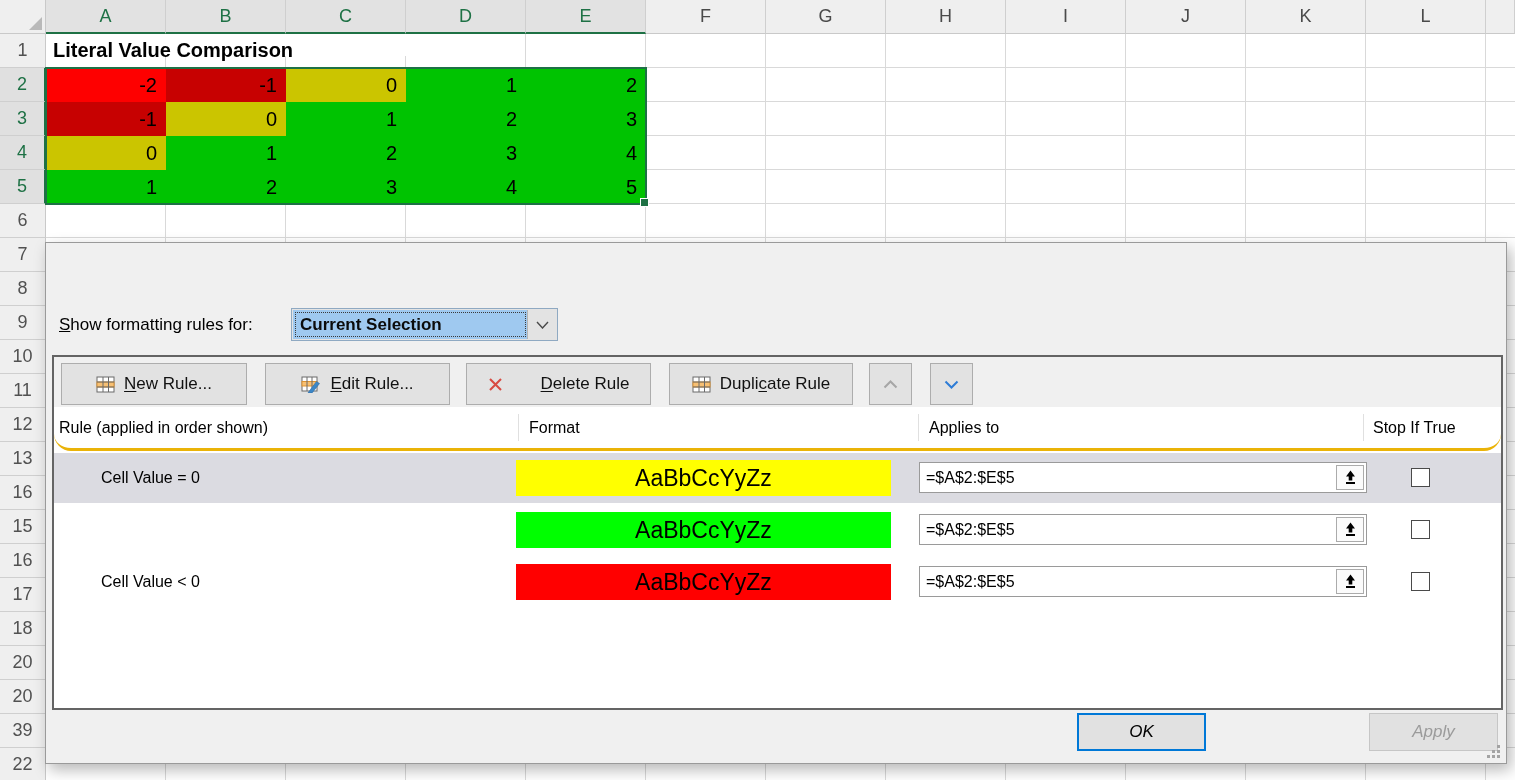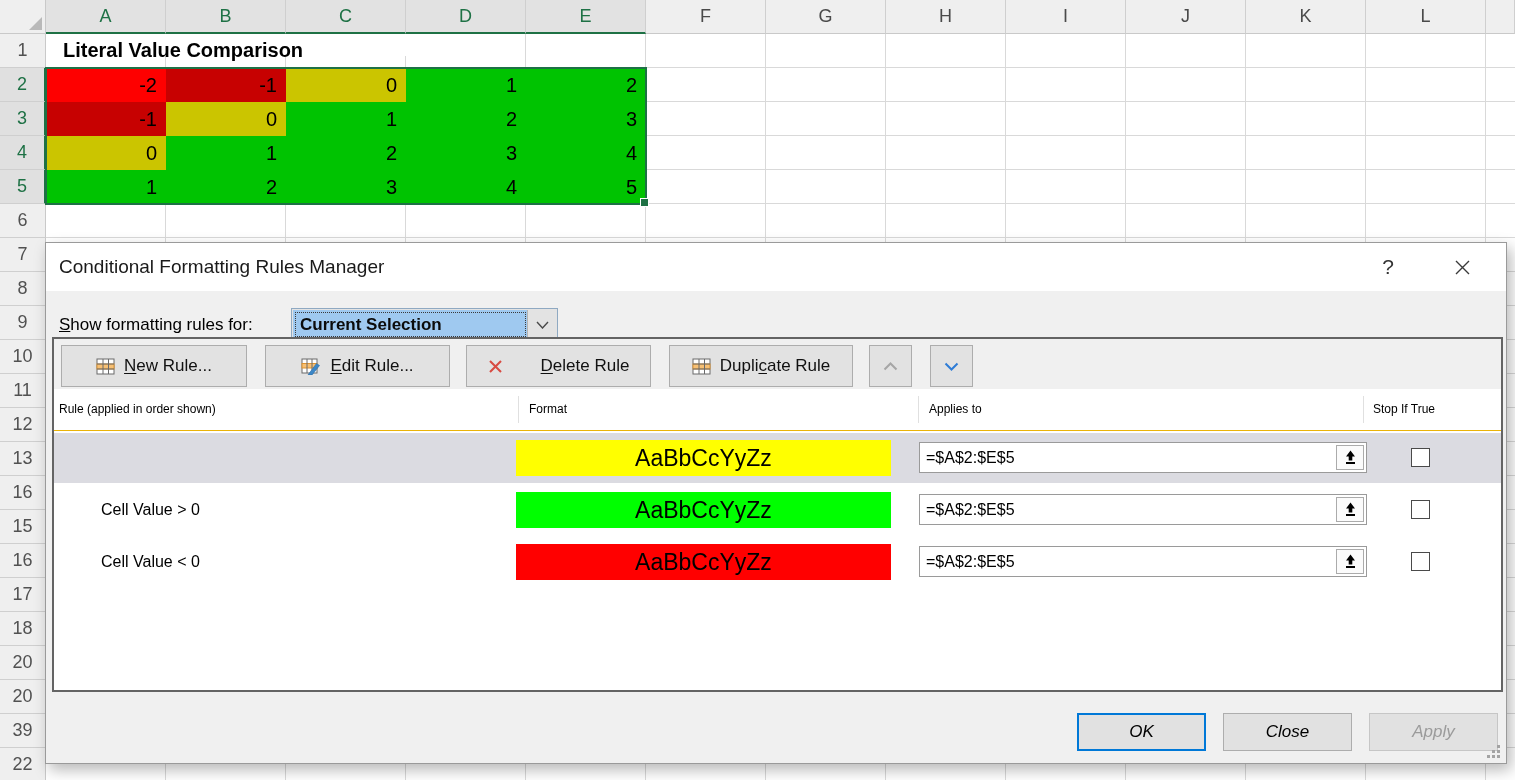--- a/index.html
+++ b/index.html
@@ -36,21 +36,21 @@
   }
   .rh.sel{background:#E0E0E0;color:#1E7145;border-right:2px solid #1E7145;}
   .gridlines{
     position:absolute;left:46px;top:34px;right:0;bottom:0;
     background:
       repeating-linear-gradient(to right,transparent 0 119px,#D9D9D9 119px 120px),
       repeating-linear-gradient(to bottom,transparent 0 33px,#D9D9D9 33px 34px);
   }
   .a1{
     position:absolute;left:46px;top:34px;width:360px;height:22px;line-height:33px;
-    background:#fff;padding-left:17px;box-sizing:border-box;
+    background:#fff;padding-left:7px;box-sizing:border-box;
     font-weight:bold;font-size:20px;
   }
   .cell{
     position:absolute;width:120px;height:34px;box-sizing:border-box;
     text-align:right;padding-right:9px;font-size:20px;line-height:34px;
   }
   .selection{
     position:absolute;left:45px;top:67px;width:602px;height:138px;
     border:2px solid #1E7145;box-sizing:border-box;pointer-events:none;
   }
@@ -79,39 +79,39 @@
     position:absolute;left:1px;top:1px;right:29px;bottom:1px;background:#9FC9F0;
     padding-left:7px;line-height:29px;font-size:17px;color:#0B0B0B;
     outline:1px dotted #3A3A3A;outline-offset:-3px;
   }
   .combo-btn{
     position:absolute;right:1px;top:1px;width:28px;bottom:1px;background:#E3E3E3;
     display:flex;align-items:center;justify-content:center;border-left:1px solid #B5B5B5;
   }
 
   .group{
-    position:absolute;left:6px;top:94px;width:1451px;height:355px;
+    position:absolute;left:6px;top:112px;width:1451px;height:355px;
     border:2px solid #646464;box-sizing:border-box;background:#F0F0F0;
   }
   .toolbar{position:absolute;left:0;top:0;right:0;height:50px;}
   .tbtn{
     position:absolute;top:6px;height:42px;background:#E2E2E2;border:1px solid #ADADAD;
     box-sizing:border-box;display:flex;align-items:center;justify-content:center;gap:9px;
     font-size:17px;color:#111;cursor:default;
   }
   .tbtn u{text-underline-offset:2px;}
   .btn-new-rule{left:7px;width:186px;}
   .btn-edit-rule{left:211px;width:185px;}
   .btn-delete-rule{left:412px;width:185px;gap:38px;}
   .btn-duplicate-rule{left:615px;width:184px;}
   .btn-move-up{left:815px;width:43px;}
   .btn-move-down{left:876px;width:43px;}
 
   .list{position:absolute;left:0;top:50px;right:0;bottom:0;background:#fff;overflow:hidden;}
-  .lheader{position:relative;height:41px;border-bottom:1px solid #eab308;font-size:12px;}
+  .lheader{position:relative;height:41px;border-bottom:3px solid #eab308;font-size:16px;border-radius:17px;}
   .lheader span{position:absolute;line-height:41px;}
   .lh0{left:5px;} .lh1{left:475px;} .lh2{left:875px;} .lh3{left:1319px;}
   .vsep{position:absolute;top:7px;bottom:7px;width:1px;background:#E0E0E0;}
   .vs0{left:464px;} .vs1{left:864px;} .vs2{left:1309px;}
 
   .rrow{position:relative;height:50px;margin-top:2px;background:#fff;}
   .rrow.sel{background:#DBDBE1;}
   .rlabel{position:absolute;left:47px;line-height:50px;font-size:16px;}
   .swatch{
     position:absolute;left:462px;top:7px;width:375px;height:36px;
@@ -212,29 +212,20 @@
       <div class="cell" style="left: 46px; top: 170px; background: rgb(0, 195, 1);">1</div>
       <div class="cell" style="left: 166px; top: 170px; background: rgb(0, 195, 1);">2</div>
       <div class="cell" style="left: 286px; top: 170px; background: rgb(0, 195, 1);">3</div>
       <div class="cell" style="left: 406px; top: 170px; background: rgb(0, 195, 1);">4</div>
       <div class="cell" style="left: 526px; top: 170px; background: rgb(0, 195, 1);">5</div>
     </div>
   <div class="selection"></div>
   <div class="fill-handle"></div>
 
   <div class="dialog">
-    <div class="dtitle">
-      <span class="ttl">Conditional Formatting Rules Manager</span>
-      <span class="help">?</span>
-      <span class="closex">
-        <svg width="17" height="17" viewBox="0 0 17 17">
-            <path d="M2 2 L15 15 M15 2 L2 15" stroke="#3A3A3A" stroke-width="1.4" fill="none"></path>
-          </svg>
-      </span>
-    </div>
 
     <label class="show-label" id="show-label"><u>S</u>how formatting rules for:</label>
     <div class="combo">
       <div class="combo-text">Current Selection</div>
       <div class="combo-btn">
         <svg width="13" height="8" viewBox="0 0 13 8">
             <path d="M1 1 L6.5 7 L12 1" fill="none" stroke="#4A4A4A" stroke-width="1.4"></path>
           </svg>
       </div>
     </div>
@@ -307,34 +298,34 @@
           <span class="lh0">Rule (applied in order shown)</span>
           <span class="lh1">Format</span>
           <span class="lh2">Applies to</span>
           <span class="lh3">Stop If True</span>
           <div class="vsep vs0"></div>
           <div class="vsep vs1"></div>
           <div class="vsep vs2"></div>
         </div>
         <div id="rules">
             <div class="rrow sel">
+              <span class="rlabel">Cell Value = 0</span>
               <div class="swatch" style="background: rgb(255, 255, 0);">AaBbCcYyZz</div>
               <div class="ref">
                 <span class="ref-text">=$A$2:$E$5</span>
                 <div class="picker">
                   <svg width="13" height="15" viewBox="0 0 13 15">
                     <path d="M6.5 0.5 L11 6.5 H8.3 V10.5 H4.7 V6.5 H2 Z" fill="#000"></path>
                     <rect x="2" y="12" width="9" height="2" fill="#000"></rect>
                   </svg>
                 </div>
               </div>
               <div class="cb"></div>
             </div>
             <div class="rrow">
-              <span class="rlabel">Cell Value &gt; 0</span>
               <div class="swatch" style="background: rgb(0, 255, 0);">AaBbCcYyZz</div>
               <div class="ref">
                 <span class="ref-text">=$A$2:$E$5</span>
                 <div class="picker">
                   <svg width="13" height="15" viewBox="0 0 13 15">
                     <path d="M6.5 0.5 L11 6.5 H8.3 V10.5 H4.7 V6.5 H2 Z" fill="#000"></path>
                     <rect x="2" y="12" width="9" height="2" fill="#000"></rect>
                   </svg>
                 </div>
               </div>
@@ -352,17 +343,16 @@
                   </svg>
                 </div>
               </div>
               <div class="cb"></div>
             </div>
           </div>
       </div>
     </div>
 
     <div class="fbtn ok">OK</div>
-    <div class="fbtn closeb">Close</div>
     <div class="fbtn apply">Apply</div>
     <div class="grip"></div>
   </div>
 </div>
 
 </body></html>

